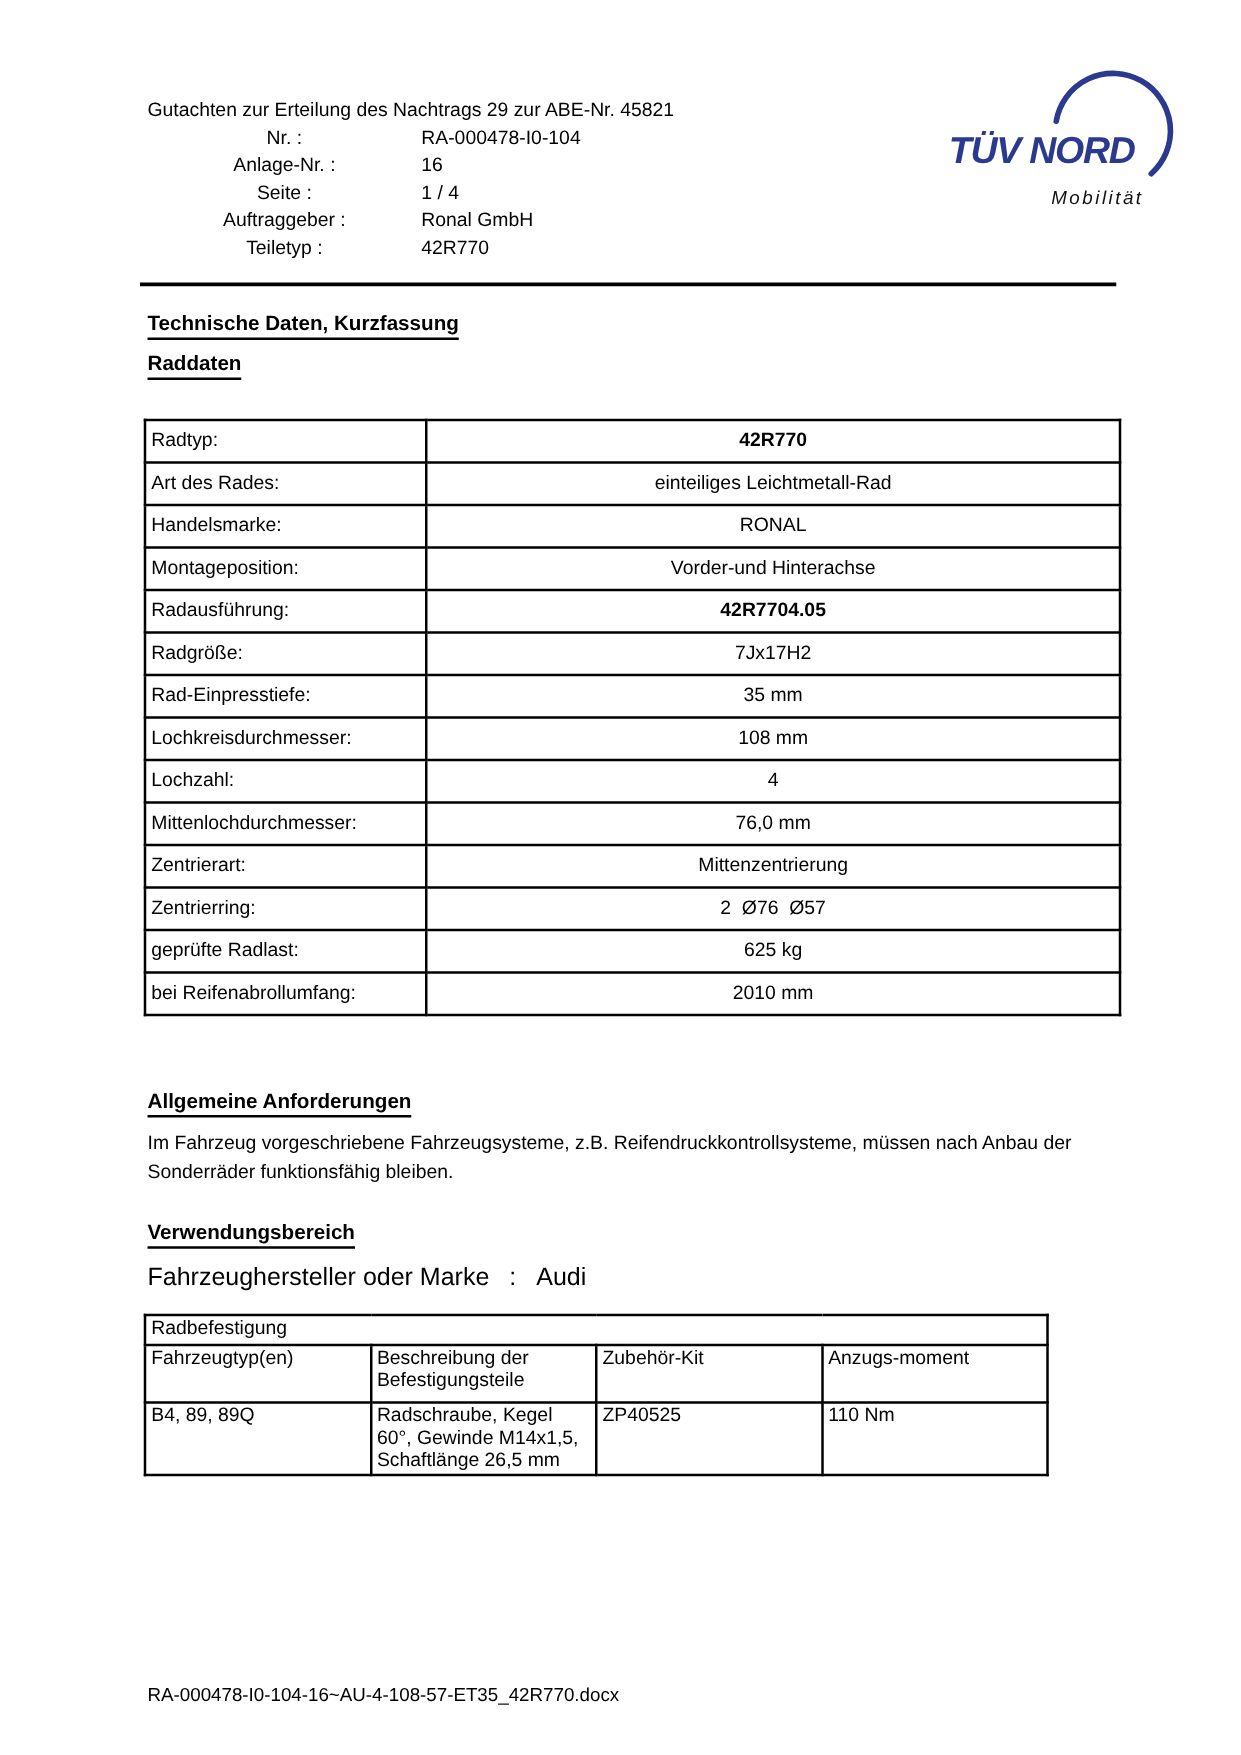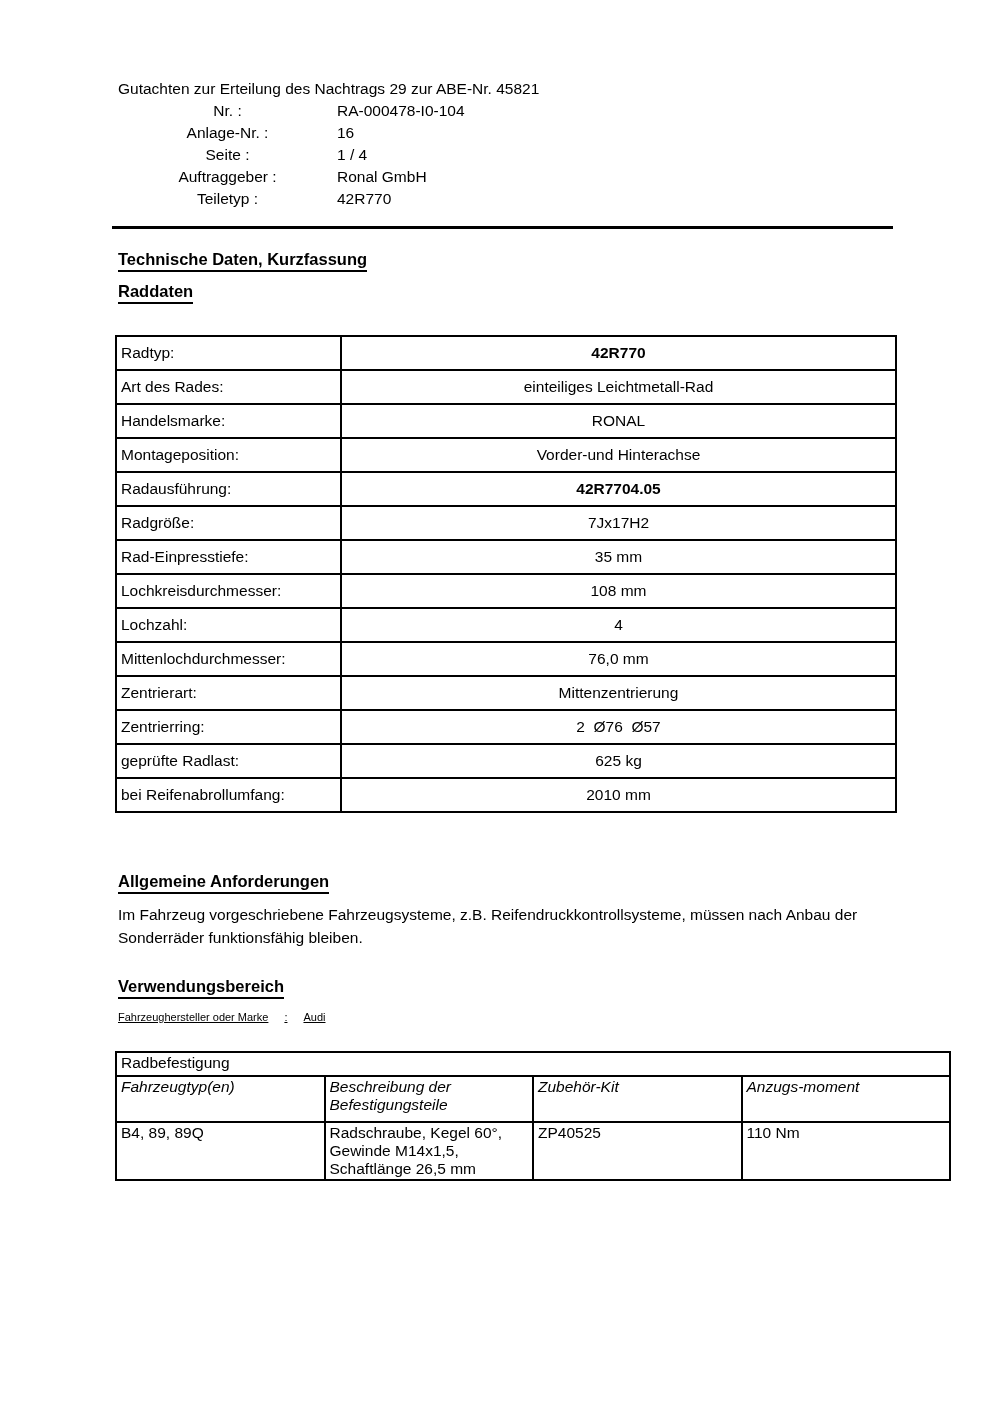--- a/index.html
+++ b/index.html
@@ -62,38 +62,38 @@
   .wheel-table td { border:2px solid #000; height:32px; vertical-align:middle; padding:0; }
   .wheel-table td.lbl { width:219px; padding-left:4px; text-align:left; }
   .wheel-table td.val { text-align:center; }
   .wheel-table td.b   { font-weight:bold; }
 
   
   .para {
     position:absolute; left:118px; top:903px;
     width:790px; font-size:15.5px; line-height:23px;
   }
-  .vehicle-line { position:absolute; left:118px; top:1011px; font-size:11px; white-space:nowrap;text-decoration:underline; }
+  .vehicle-line { position:absolute; left:118px; top:1011px; font-size:20px; white-space:nowrap; }
   .vehicle-line .sep { margin-left:16px; }
   .vehicle-line .veh-val { margin-left:16px; }
 
   
   .fast-table {
     position:absolute; left:115px; top:1051px;
-    width:836px; font-size:15.5px;
+    width:724px; font-size:15.5px;
     table-layout:fixed;
   }
   .fast-table td { border:2px solid #000; padding:1px 4px; vertical-align:top; text-align:left; }
   .fast-table .col1 { width:262px; }
   .fast-table .col2 { width:312px; }
   .fast-table .col3 { width:92px; }
   .fast-table .col4 { width:84px; }
   .fast-table td.center { text-align:left; }
   .fast-table tr.title-row td { height:20px; }
-  .fast-table tr.head-row td { height:42px;font-style:italic; }
+  .fast-table tr.head-row td { height:42px; }
   .fast-table tr.data-row td { height:42px; }
 
   
   .footer {
     position:absolute; left:118px; top:1348px;
     font-size:15px; white-space:nowrap;
   }
 </style>
 </head>
 <body>
@@ -117,20 +117,27 @@
     <div class="header-field">
       <span class="f-label">Auftraggeber :</span>
       <span>Ronal GmbH</span>
     </div>
     <div class="header-field">
       <span class="f-label">Teiletyp :</span>
       <span>42R770</span>
     </div>
   </div>
 
+  <div class="logo">
+    <svg width="210" height="130" viewBox="0 0 210 130">
+      <path d="M 100 49 A 46 46 0 1 1 176 91" fill="none" stroke="#2b3a8f" stroke-width="4.5" stroke-linecap="round"></path>
+    </svg>
+    <div class="brand">TÜV NORD</div>
+    <div class="tagline">Mobilität</div>
+  </div>
 
   <div class="rule"></div>
 
   <div class="heading h-tech">
     <span>Technische Daten, Kurzfassung</span>
   </div>
   <div class="heading h-rad">
     <span>Raddaten</span>
   </div>
 
@@ -220,14 +227,15 @@
     </tr>
     <tr class="data-row">
       <td class="col1">B4, 89, 89Q</td>
       <td class="col2">Radschraube, Kegel 60°, Gewinde M14x1,5, Schaftlänge 26,5 mm</td>
       <td class="col3 center">ZP40525</td>
       <td class="col4">110 Nm</td>
     </tr>
   </tbody>
     </table>
 
+  <div class="footer">RA-000478-I0-104-16~AU-4-108-57-ET35_42R770.docx</div>
 
 </div>
 
 </body></html>

